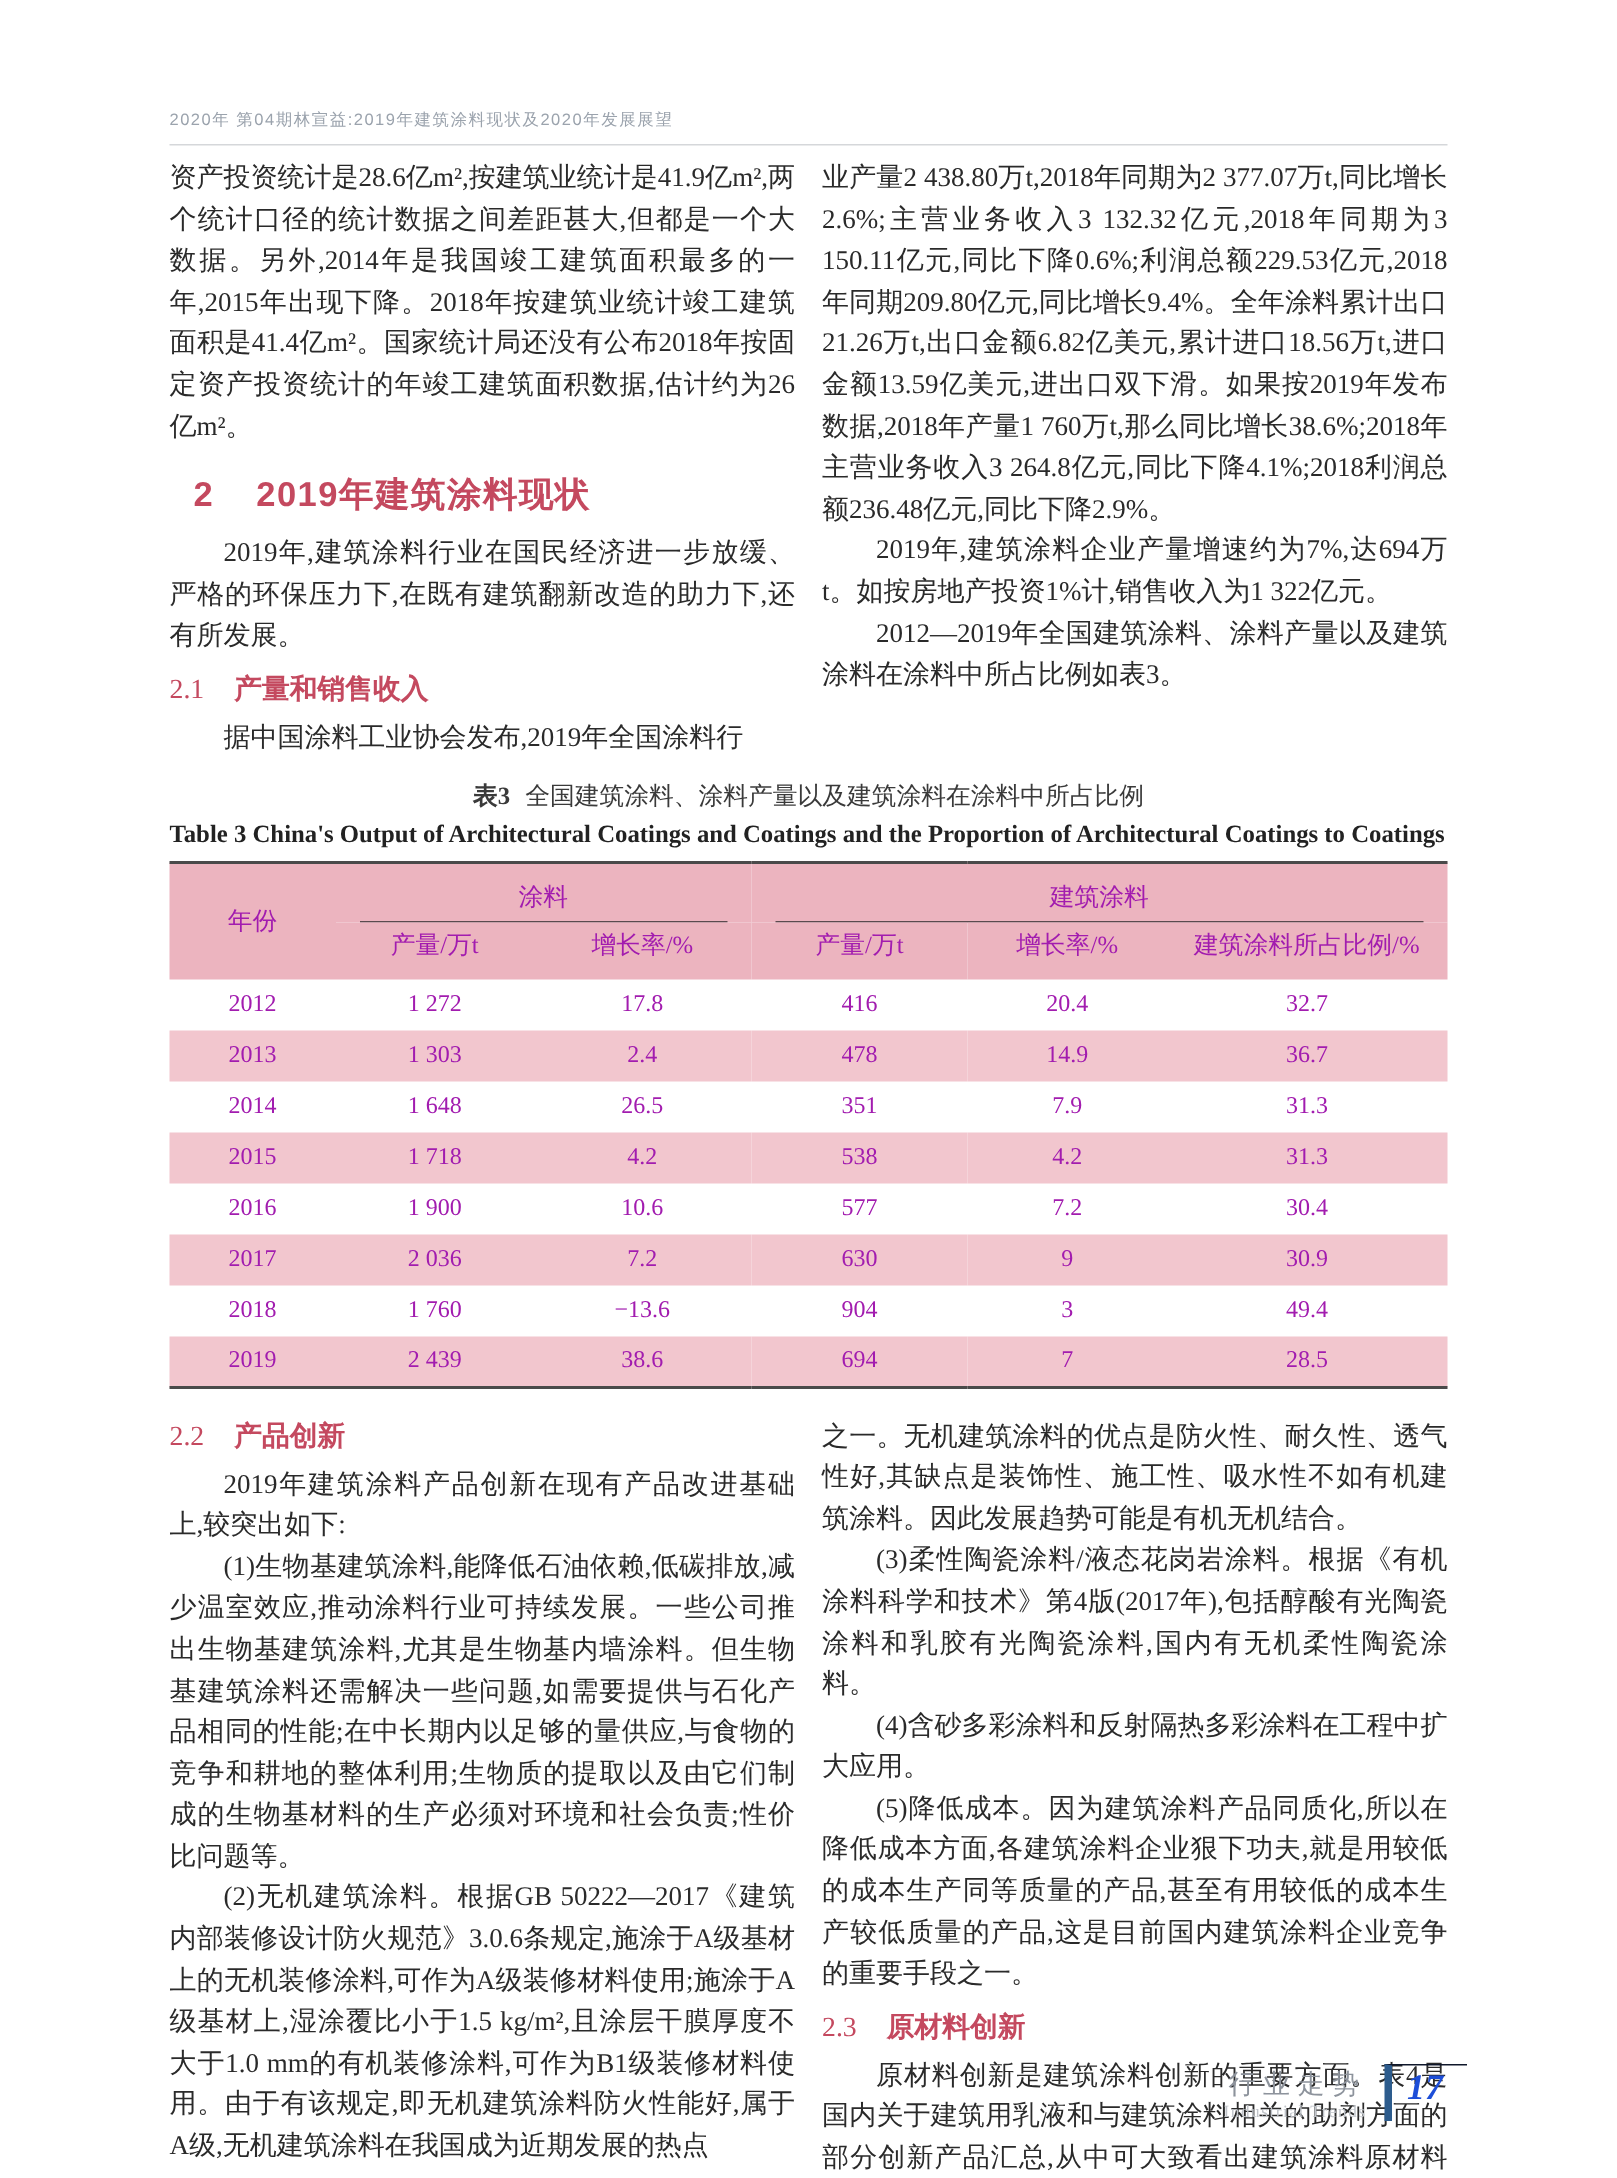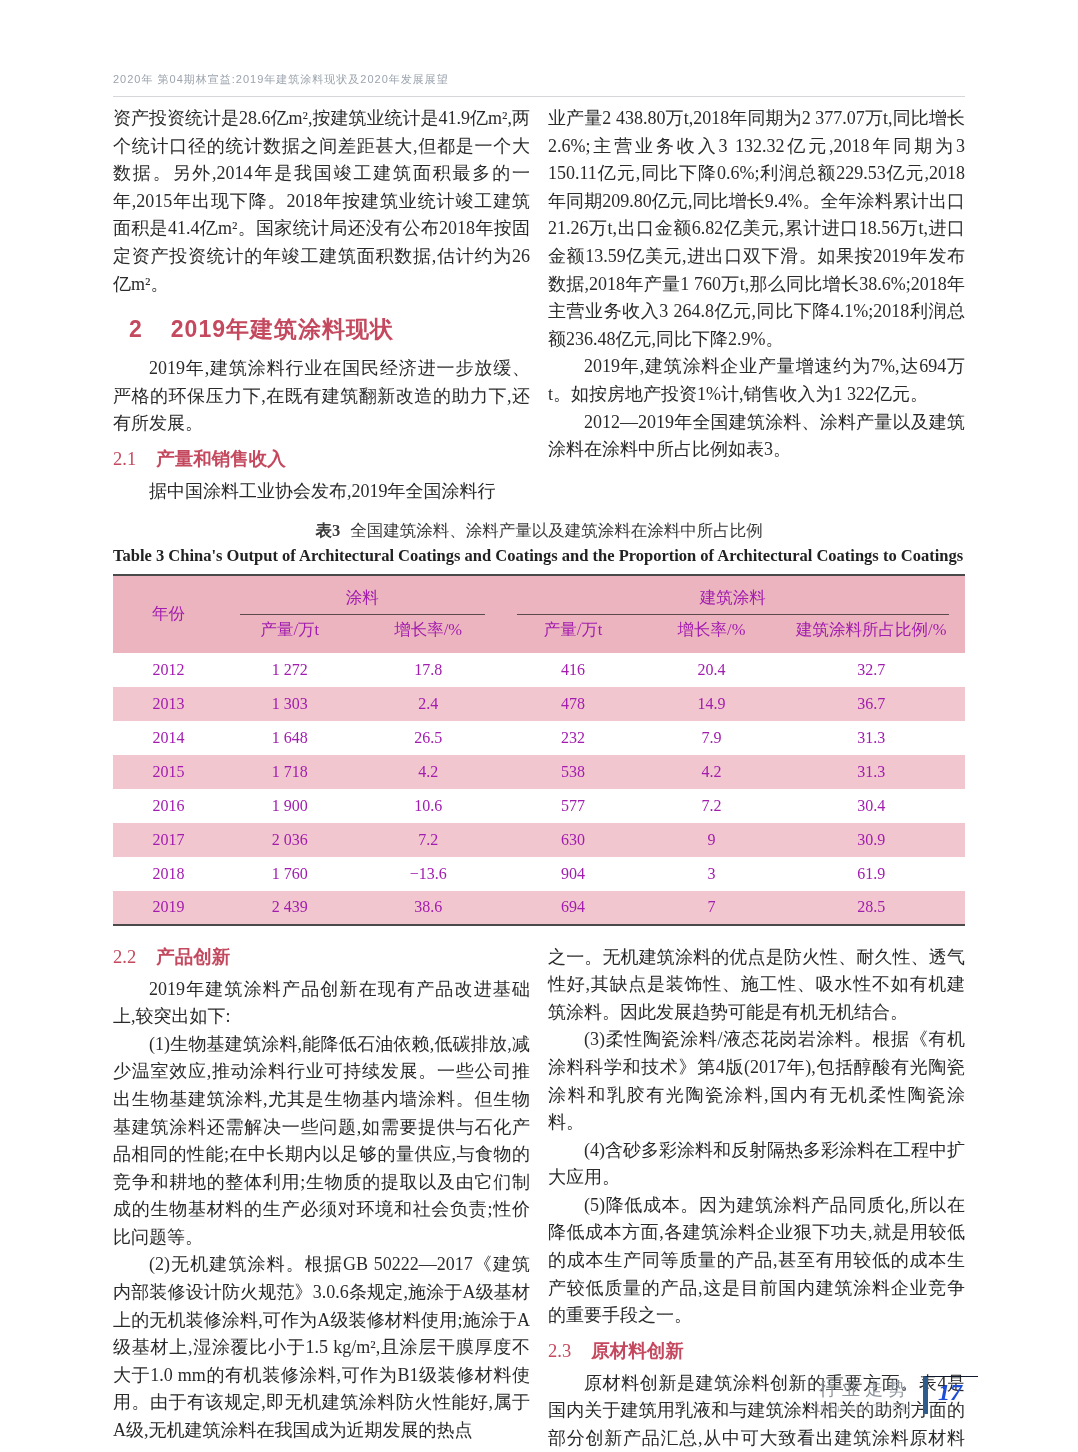--- a/index.html
+++ b/index.html
@@ -222,21 +222,21 @@
               <td>1 303</td>
               <td>2.4</td>
               <td>478</td>
               <td>14.9</td>
               <td>36.7</td>
           </tr>
           <tr>
             <td>2014</td>
               <td>1 648</td>
               <td>26.5</td>
-              <td>232</td>
+              <td>351</td>
               <td>7.9</td>
               <td>31.3</td>
           </tr>
           <tr class="stripe">
             <td>2015</td>
               <td>1 718</td>
               <td>4.2</td>
               <td>538</td>
               <td>4.2</td>
               <td>31.3</td>
@@ -256,21 +256,21 @@
               <td>630</td>
               <td>9</td>
               <td>30.9</td>
           </tr>
           <tr>
             <td>2018</td>
               <td>1 760</td>
               <td>−13.6</td>
               <td>904</td>
               <td>3</td>
-              <td>61.9</td>
+              <td>49.4</td>
           </tr>
           <tr class="stripe">
             <td>2019</td>
               <td>2 439</td>
               <td>38.6</td>
               <td>694</td>
               <td>7</td>
               <td>28.5</td>
           </tr>
         </tbody>

